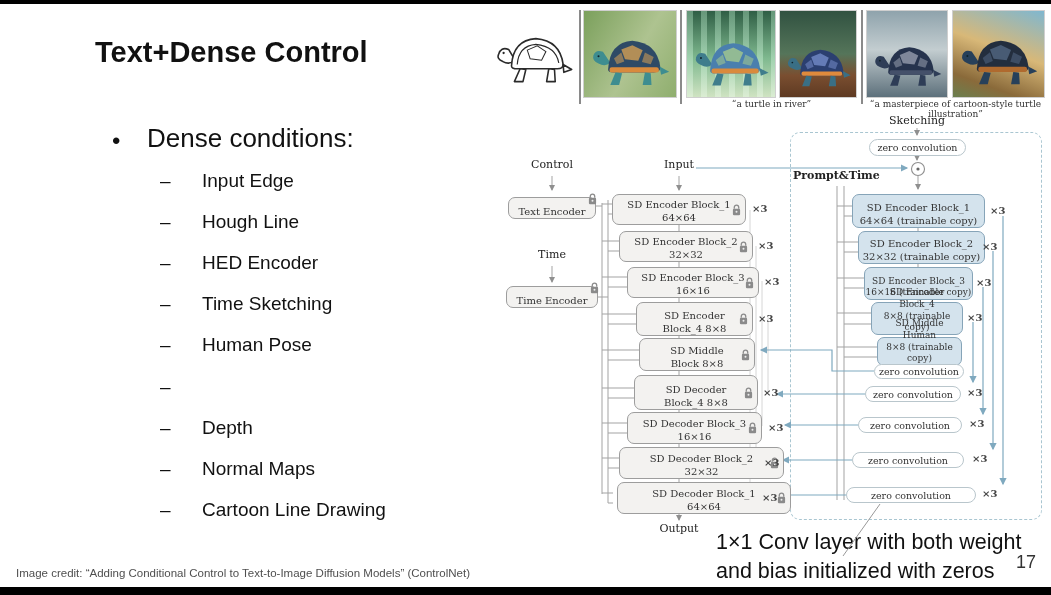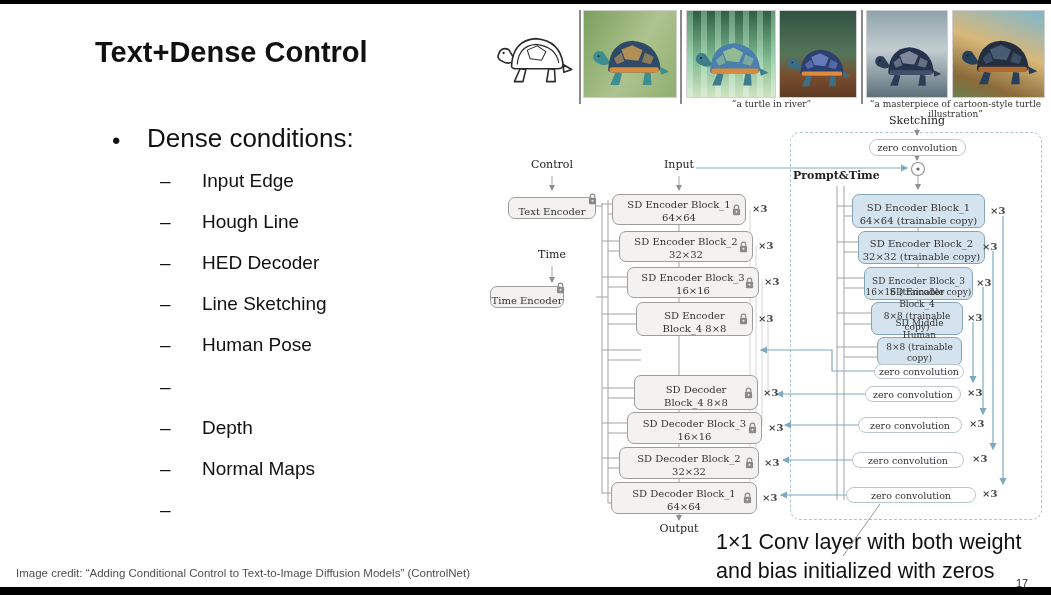--- a/index.html
+++ b/index.html
@@ -10,21 +10,21 @@
   #bar-bottom{top:587px;height:8px;}
 
   
   #title{position:absolute;left:95px;top:36px;font-size:29px;font-weight:bold;color:#111;}
   #bullet-dot{position:absolute;left:112px;top:127px;font-size:24px;color:#111;}
   #bullet-text{position:absolute;left:147px;top:123px;font-size:26px;color:#111;}
   .cond-row{position:absolute;left:160px;display:flex;font-size:19px;color:#111;height:30px;align-items:center;}
   .cond-dash{width:42px;}
   #credit{position:absolute;left:16px;top:567px;font-size:11.5px;color:#4f4f4f;}
   #caption{position:absolute;left:716px;top:528px;width:322px;font-size:21.5px;line-height:1.33;color:#111;}
-  #page-num{position:absolute;left:1016px;top:577px;font-size:11px;color:#333;}
+  #page-num{position:absolute;left:1016px;top:552px;font-size:18px;color:#333;}
 
   
   #strip{position:absolute;left:490px;top:6px;width:561px;height:104px;z-index:3;}
   .fsep{position:absolute;top:4px;width:1.5px;height:94px;background:#8a8a8a;}
   .fimg{position:absolute;top:4px;height:88px;border:1px solid #cfcfcf;box-sizing:border-box;overflow:hidden;}
   .fimg svg{position:absolute;left:2%;bottom:2px;width:96%;}
   #sketch{position:absolute;left:0;top:6px;width:88px;height:88px;background:#fff;}
   .fcap{position:absolute;top:93px;font:9px "DejaVu Serif",serif;color:#333;text-align:center;}
 
   
@@ -95,43 +95,44 @@
 <div class="cond-row" style="top:166px">
     <span class="cond-dash">–</span>
     <span>Input Edge</span>
   </div>
 <div class="cond-row" style="top:207px">
     <span class="cond-dash">–</span>
     <span>Hough Line</span>
   </div>
 <div class="cond-row" style="top:248px">
     <span class="cond-dash">–</span>
-    <span>HED Decoder</span>
+    <span>HED Encoder</span>
   </div>
 <div class="cond-row" style="top:289px">
     <span class="cond-dash">–</span>
-    <span>Line Sketching</span>
+    <span>Time Sketching</span>
   </div>
 <div class="cond-row" style="top:330px">
     <span class="cond-dash">–</span>
     <span>Human Pose</span>
   </div>
 <div class="cond-row" style="top:372px">
     <span class="cond-dash">–</span>
   </div>
 <div class="cond-row" style="top:413px">
     <span class="cond-dash">–</span>
     <span>Depth</span>
   </div>
 <div class="cond-row" style="top:454px">
     <span class="cond-dash">–</span>
     <span>Normal Maps</span>
   </div>
 <div class="cond-row" style="top:495px">
     <span class="cond-dash">–</span>
+    <span>Cartoon Line Drawing</span>
   </div>
 
 <div id="credit">Image credit: “Adding Conditional Control to Text-to-Image Diffusion Models” (ControlNet)</div>
 <div id="caption">1×1 Conv layer with both weight and bias initialized with zeros</div>
 <div id="page-num">17</div>
 
 <div id="strip">
   <div id="sketch">
     <svg viewBox="0 0 120 90" width="86" height="72" style="margin-top:10px">
         <use href="#turtlesketchdef"></use>
@@ -259,21 +260,21 @@
   <div class="dlabel" style="left:159px;top:412px;width:60px">Output</div>
   <div class="dlabel" style="left:392px;top:4px;width:70px">Sketching</div>
   <div class="dlabel dbold" style="left:303px;top:59px;width:95px;text-align:left">Prompt&amp;Time</div>
 
   <div class="blk" style="left:18px;top:87px;width:88px;height:22px">
     <span>Text Encoder</span>
     <svg class="lock lock-corner">
         <use href="#lockdef"></use>
       </svg>
   </div>
-  <div class="blk" style="left:0;top:176px;width:74px;height:22px">
+  <div class="blk" style="left:16px;top:176px;width:92px;height:22px">
     <span>Time Encoder</span>
     <svg class="lock lock-corner">
         <use href="#lockdef"></use>
       </svg>
   </div>
 
   <div class="blk" style="left:122px;top:84px;width:134px;height:31px">
       <span>SD Encoder Block_1</span>
       <span>64×64</span>
       <svg class="lock">
@@ -294,42 +295,49 @@
         <use href="#lockdef"></use>
       </svg>
     </div>
   <div class="blk" style="left:146px;top:192px;width:117px;height:34px">
       <span>SD Encoder</span>
       <span>Block_4 8×8</span>
       <svg class="lock">
         <use href="#lockdef"></use>
       </svg>
     </div>
+  <div class="blk" style="left:149px;top:228px;width:116px;height:33px">
+      <span>SD Middle</span>
+      <span>Block 8×8</span>
+      <svg class="lock">
+        <use href="#lockdef"></use>
+      </svg>
+    </div>
   <div class="blk" style="left:144px;top:265px;width:124px;height:35px">
       <span>SD Decoder</span>
       <span>Block_4 8×8</span>
       <svg class="lock">
         <use href="#lockdef"></use>
       </svg>
     </div>
   <div class="blk" style="left:137px;top:302px;width:135px;height:32px">
       <span>SD Decoder Block_3</span>
       <span>16×16</span>
       <svg class="lock">
         <use href="#lockdef"></use>
       </svg>
     </div>
-  <div class="blk" style="left:129px;top:337px;width:140px;height:32px">
+  <div class="blk" style="left:129px;top:337px;width:165px;height:32px">
       <span>SD Decoder Block_2</span>
       <span>32×32</span>
       <svg class="lock">
         <use href="#lockdef"></use>
       </svg>
     </div>
-  <div class="blk" style="left:121px;top:372px;width:146px;height:32px">
+  <div class="blk" style="left:127px;top:372px;width:174px;height:32px">
       <span>SD Decoder Block_1</span>
       <span>64×64</span>
       <svg class="lock">
         <use href="#lockdef"></use>
       </svg>
     </div>
 
   <div class="blk tblk" style="left:362px;top:84px;width:133px;height:34px">
       <span>SD Encoder Block_1</span>
       <span>64×64 (trainable copy)</span>

